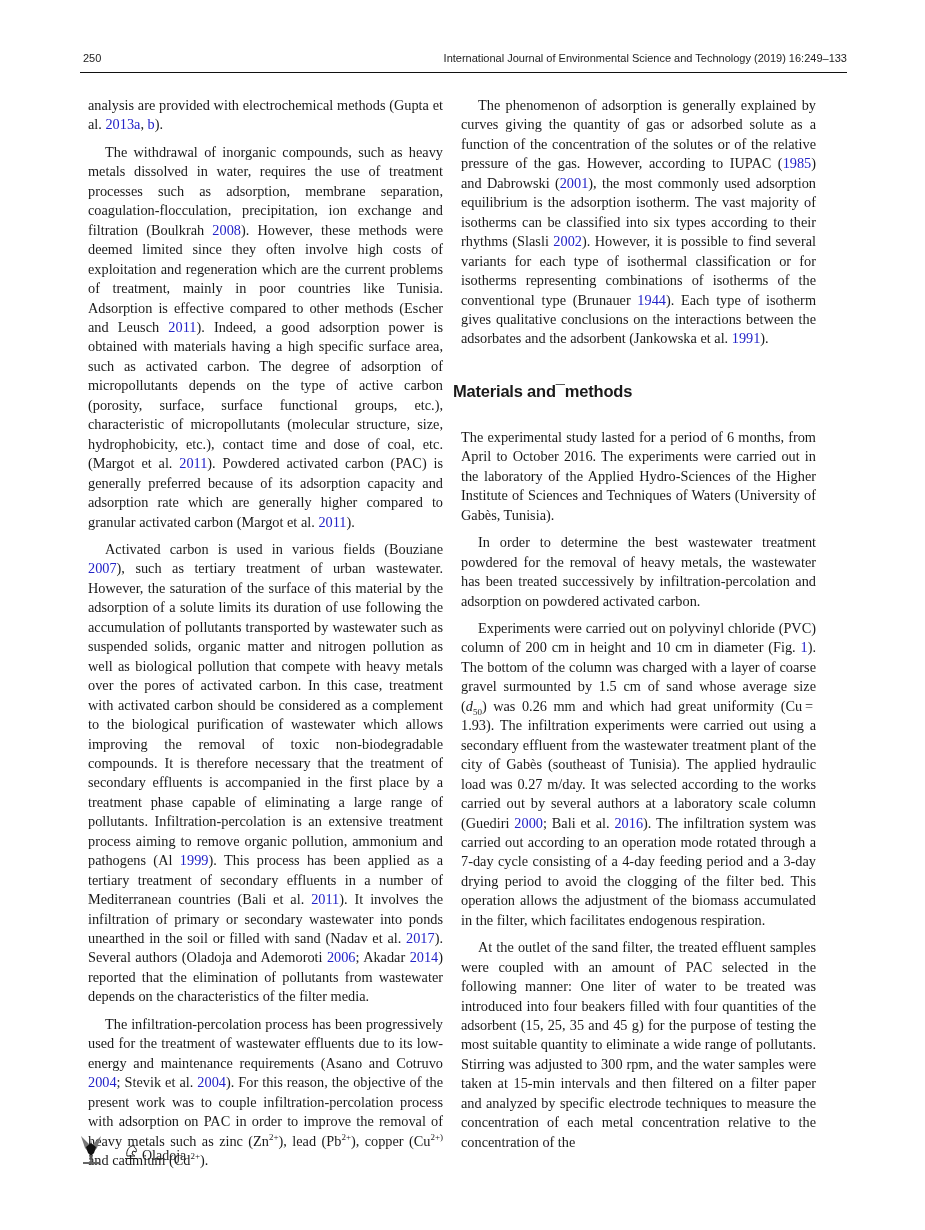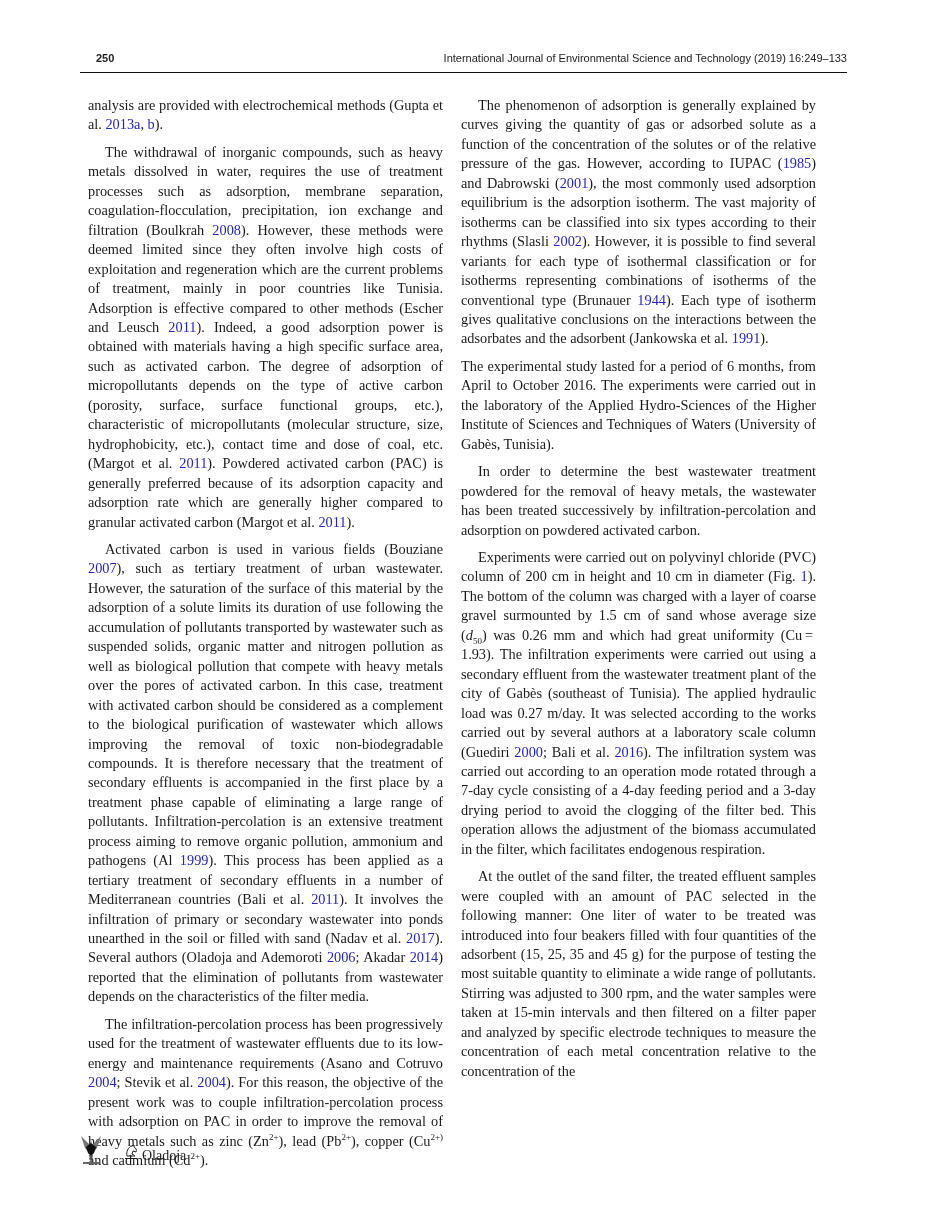--- a/index.html
+++ b/index.html
@@ -1,18 +1,18 @@
 <!DOCTYPE html>
 <html><head>
 <meta charset="utf-8">
 <style>
   html, body { margin: 0; padding: 0; background: #ffffff; }
   body { width: 925px; height: 1230px; position: relative; overflow: hidden; color: #1a1a1a; }
   .header { position: absolute; left: 80px; top: 50px; width: 767px; height: 20px; font-family: "Liberation Sans", sans-serif; font-size: 11px; color: #222; }
-  .header .pno { position: absolute; left: 16px; top: 2px; font-weight: bold; }
+  .header .pno { position: absolute; left: 3px; top: 2px; }
   .header .journal { position: absolute; right: 0; top: 2px; }
   .header-rule { position: absolute; left: 80px; top: 72px; width: 767px; height: 1px; background: #111; }
   .col { position: absolute; top: 88px; width: 371px; font-family: "Liberation Serif", serif; font-size: 14.3px; line-height: 19.45px; text-align: justify; hyphens: none; }
   .col.left { left: 80px; }
   .col.right { left: 453px; }
   .col p { margin: 8px; }
   .col p.ind { text-indent: 17px; }
   .cite { color: #2323c8; }
   h2 { font-family: "Liberation Sans", sans-serif; font-weight: bold; font-size: 16.5px; margin: 32px 0 27px 0; line-height: 20px; letter-spacing: -0.2px; }
   .footer { position: absolute; left: 80px; top: 1135px; height: 36px; width: 300px; }
@@ -36,20 +36,21 @@
   <p class="ind"><span>The withdrawal of inorganic compounds, such as heavy metals dissolved in water, requires the use of treatment processes such as adsorption, membrane separation, coagulation-flocculation, precipitation, ion exchange and filtration (Boulkrah </span><a class="cite">2008</a><span>). However, these methods were deemed limited since they often involve high costs of exploitation and regeneration which are the current problems of treatment, mainly in poor countries like Tunisia. Adsorption is effective compared to other methods (Escher and Leusch </span><a class="cite">2011</a><span>). Indeed, a good adsorption power is obtained with materials having a high specific surface area, such as activated carbon. The degree of adsorption of micropollutants depends on the type of active carbon (porosity, surface, surface functional groups, etc.), characteristic of micropollutants (molecular structure, size, hydrophobicity, etc.), contact time and dose of coal, etc. (Margot et al. </span><a class="cite">2011</a><span>). Powdered activated carbon (PAC) is generally preferred because of its adsorption capacity and adsorption rate which are generally higher compared to granular activated carbon (Margot et al. </span><a class="cite">2011</a><span>).</span></p>
 
   <p class="ind"><span>Activated carbon is used in various fields (Bouziane </span><a class="cite">2007</a><span>), such as tertiary treatment of urban wastewater. However, the saturation of the surface of this material by the adsorption of a solute limits its duration of use following the accumulation of pollutants transported by wastewater such as suspended solids, organic matter and nitrogen pollution as well as biological pollution that compete with heavy metals over the pores of activated carbon. In this case, treatment with activated carbon should be considered as a complement to the biological purification of wastewater which allows improving the removal of toxic non-biodegradable compounds. It is therefore necessary that the treatment of secondary effluents is accompanied in the first place by a treatment phase capable of eliminating a large range of pollutants. Infiltration-percolation is an extensive treatment process aiming to remove organic pollution, ammonium and pathogens (Al </span><a class="cite">1999</a><span>). This process has been applied as a tertiary treatment of secondary effluents in a number of Mediterranean countries (Bali et al. </span><a class="cite">2011</a><span>). It involves the infiltration of primary or secondary wastewater into ponds unearthed in the soil or filled with sand (Nadav et al. </span><a class="cite">2017</a><span>). Several authors (Oladoja and Ademoroti </span><a class="cite">2006</a><span>; Akadar </span><a class="cite">2014</a><span>) reported that the elimination of pollutants from wastewater depends on the characteristics of the filter media.</span></p>
 
   <p class="ind"><span>The infiltration-percolation process has been progressively used for the treatment of wastewater effluents due to its low-energy and maintenance requirements (Asano and Cotruvo </span><a class="cite">2004</a><span>; Stevik et al. </span><a class="cite">2004</a><span>). For this reason, the objective of the present work was to couple infiltration-percolation process with adsorption on PAC in order to improve the removal of heavy metals such as zinc (Zn</span><sup>2+</sup><span>), lead (Pb</span><sup>2+</sup><span>), copper (Cu</span><sup>2+)</sup><span> and cadmium (Cd</span><sup>2+</sup><span>).</span></p>
 </div>
 
 <div class="col right">
   <p class="ind"><span>The phenomenon of adsorption is generally explained by curves giving the quantity of gas or adsorbed solute as a function of the concentration of the solutes or of the relative pressure of the gas. However, according to IUPAC (</span><a class="cite">1985</a><span>) and Dabrowski (</span><a class="cite">2001</a><span>), the most commonly used adsorption equilibrium is the adsorption isotherm. The vast majority of isotherms can be classified into six types according to their rhythms (Slasli </span><a class="cite">2002</a><span>). However, it is possible to find several variants for each type of isothermal classification or for isotherms representing combinations of isotherms of the conventional type (Brunauer </span><a class="cite">1944</a><span>). Each type of isotherm gives qualitative conclusions on the interactions between the adsorbates and the adsorbent (Jankowska et al. </span><a class="cite">1991</a><span>).</span></p>
 
+  <h2>Materials and¯methods</h2>
 
   <p>The experimental study lasted for a period of 6 months, from April to October 2016. The experiments were carried out in the laboratory of the Applied Hydro-Sciences of the Higher Institute of Sciences and Techniques of Waters (University of Gabès, Tunisia).</p>
   <p class="ind">In order to determine the best wastewater treatment powdered for the removal of heavy metals, the wastewater has been treated successively by infiltration-percolation and adsorption on powdered activated carbon.</p>
 
   <p class="ind"><span>Experiments were carried out on polyvinyl chloride (PVC) column of 200 cm in height and 10 cm in diameter (Fig. </span><a class="cite">1</a><span>). The bottom of the column was charged with a layer of coarse gravel surmounted by 1.5 cm of sand whose average size (</span><i>d</i><sub>50</sub><span>) was 0.26 mm and which had great uniformity (Cu = 1.93). The infiltration experiments were carried out using a secondary effluent from the wastewater treatment plant of the city of Gabès (southeast of Tunisia). The applied hydraulic load was 0.27 m/day. It was selected according to the works carried out by several authors at a laboratory scale column (Guediri </span><a class="cite">2000</a><span>; Bali et al. </span><a class="cite">2016</a><span>). The infiltration system was carried out according to an operation mode rotated through a 7-day cycle consisting of a 4-day feeding period and a 3-day drying period to avoid the clogging of the filter bed. This operation allows the adjustment of the biomass accumulated in the filter, which facilitates endogenous respiration.</span></p>
 
   <p class="ind">At the outlet of the sand filter, the treated effluent samples were coupled with an amount of PAC selected in the following manner: One liter of water to be treated was introduced into four beakers filled with four quantities of the adsorbent (15, 25, 35 and 45 g) for the purpose of testing the most suitable quantity to eliminate a wide range of pollutants. Stirring was adjusted to 300 rpm, and the water samples were taken at 15-min intervals and then filtered on a filter paper and analyzed by specific electrode techniques to measure the concentration of each metal concentration relative to the concentration of the</p>
 </div>
 
 <div class="footer">

